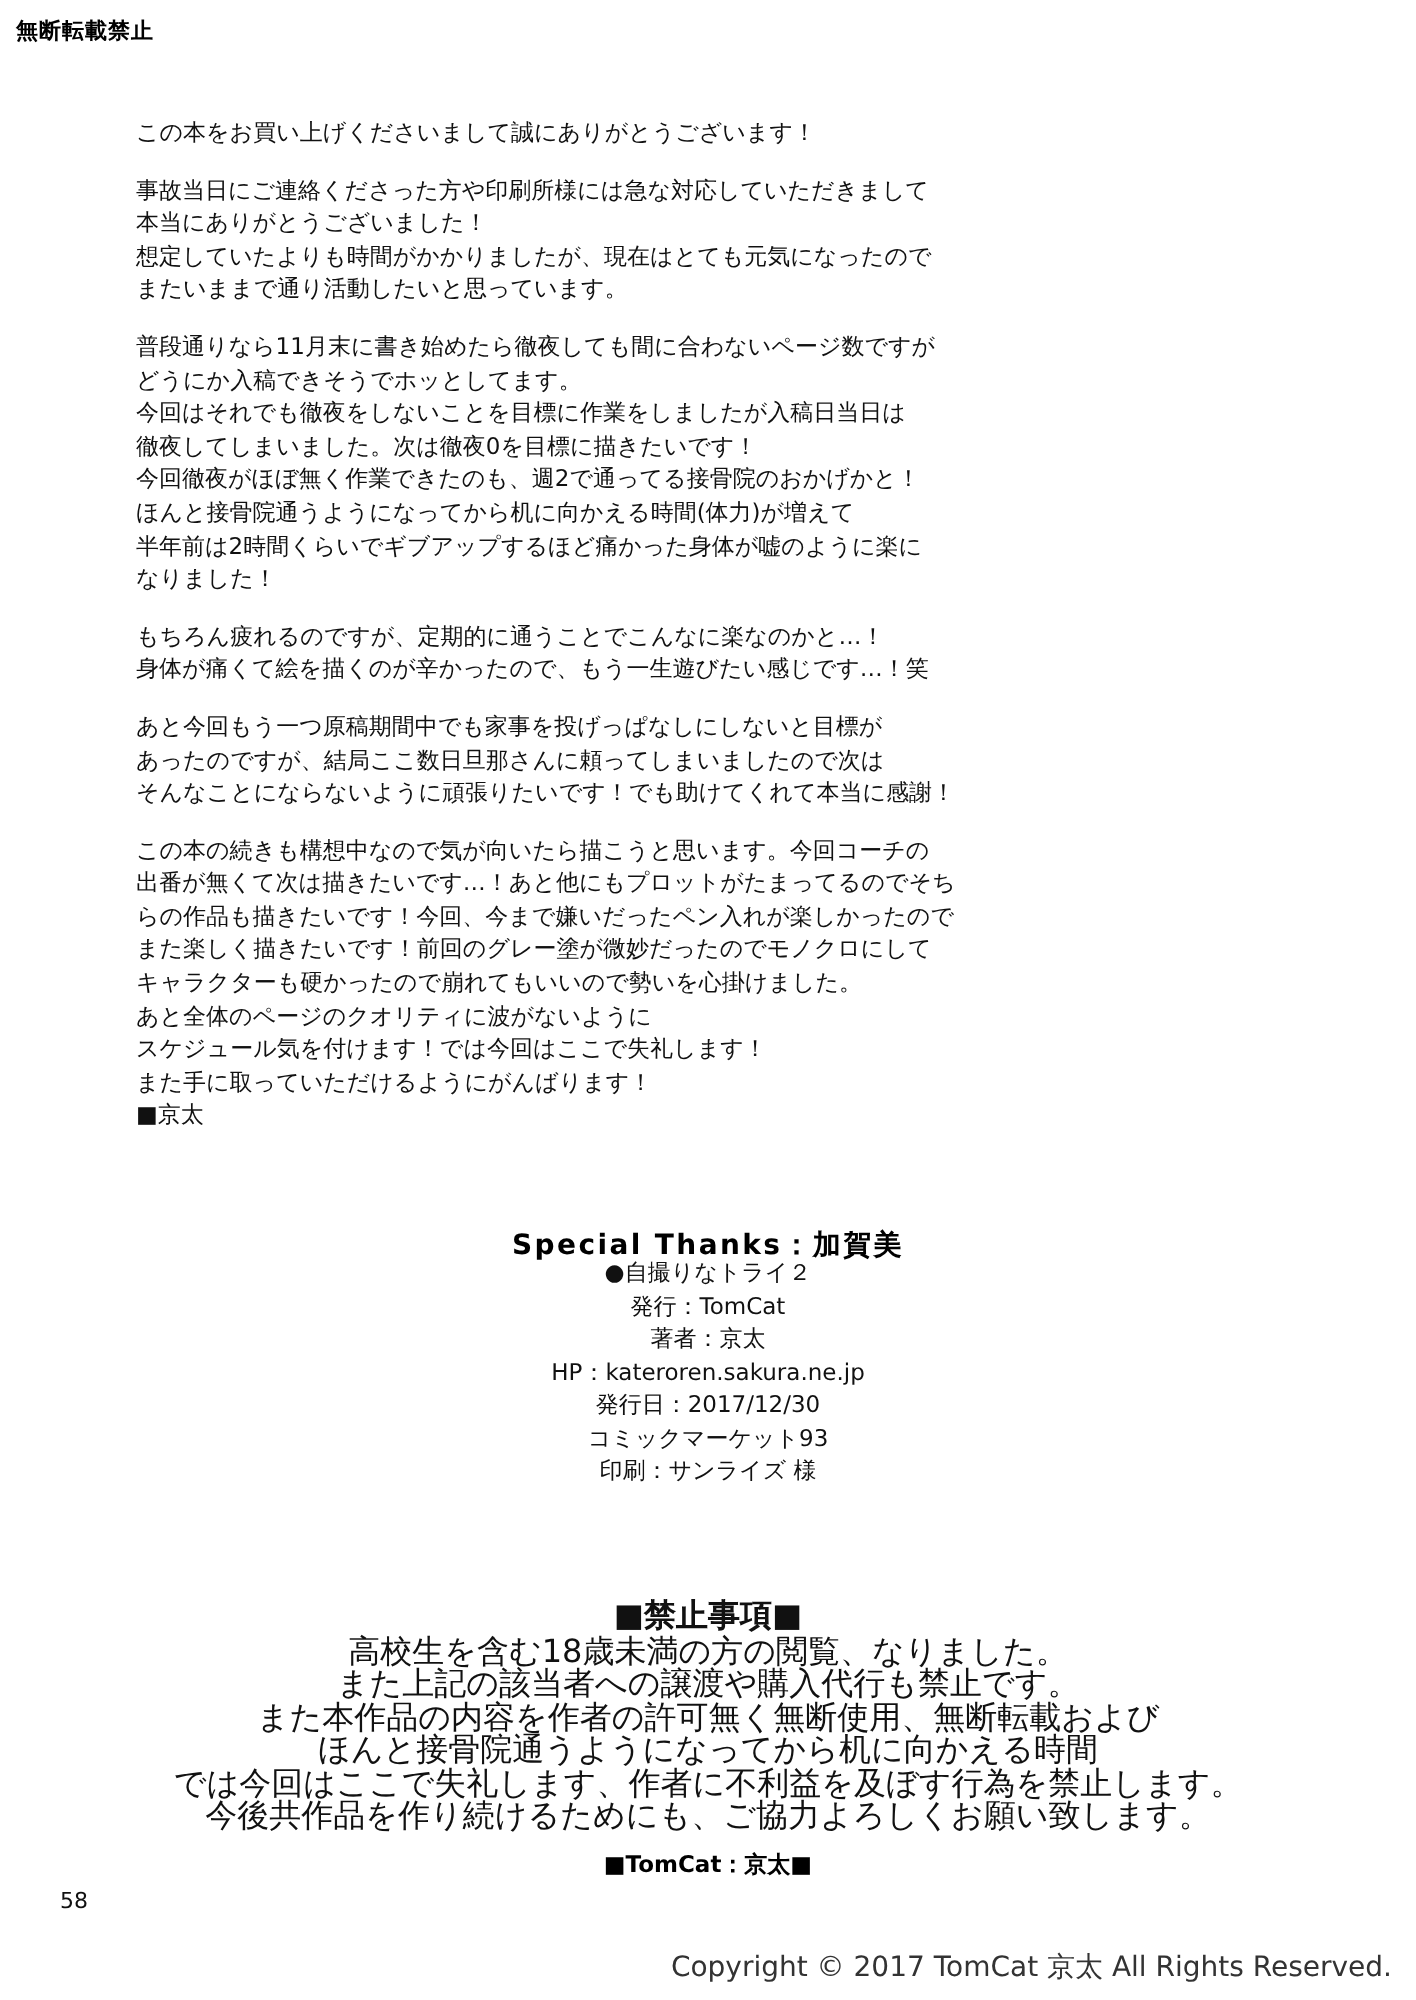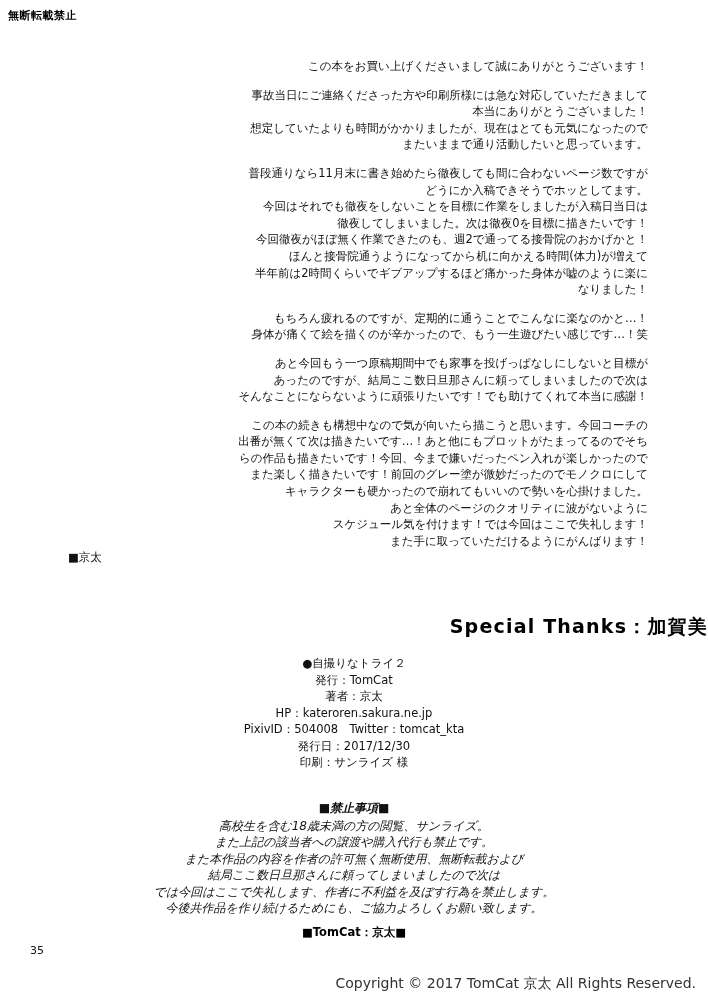--- a/index.html
+++ b/index.html
@@ -35,62 +35,60 @@
     left: 68px;
     top: 58px;
     width: 580px;
     font-size: 11.5px;
     line-height: 16.6px;
     color: #111;
   }
   .para {
     margin: 0 0 12px 0;
     white-space: pre-line;
-    text-align: right;
   }
   .para.tight {
     margin-bottom: 0;
   }
   .sign {
     margin: 0;
   }
   .special-thanks {
     position: absolute;
     left: 0;
     right: 0;
     top: 614px;
-    text-align: right;
-    font-size: 19px;
+    text-align: center;
+    font-size: 14px;
     font-weight: bold;
     letter-spacing: 1.2px;
     color: #000;
   }
   .colophon {
     position: absolute;
     left: 0;
     right: 0;
-    top: 655px;
+    top: 628px;
     text-align: center;
     font-size: 11.5px;
     line-height: 16.5px;
     color: #111;
   }
   .colophon div {
     white-space: pre;
   }
   .rules {
     position: absolute;
     left: 0;
     right: 0;
     top: 800px;
     text-align: center;
-    font-size: 12px;
+    font-size: 16px;
     line-height: 16.5px;
     color: #111;
-    font-style: italic;
   }
   .rules .head {
     font-weight: bold;
     margin-bottom: 1px;
   }
   .footer-mark {
     position: absolute;
     left: 0;
     right: 0;
     top: 925px;
@@ -151,34 +149,34 @@
     <p class="sign">■京太</p>
   </div>
 
   <div class="special-thanks">Special Thanks：加賀美</div>
 
   <div class="colophon">
     <div>●自撮りなトライ２</div>
     <div>発行：TomCat</div>
     <div>著者：京太</div>
     <div>HP：kateroren.sakura.ne.jp</div>
-    <div>PixivID：504008　Twitter：tomcat_kta</div>
     <div>発行日：2017/12/30</div>
+    <div>コミックマーケット93</div>
     <div>印刷：サンライズ 様</div>
   </div>
 
   <div class="rules">
     <div class="head">■禁止事項■</div>
-    <div>高校生を含む18歳未満の方の閲覧、サンライズ。</div>
+    <div>高校生を含む18歳未満の方の閲覧、なりました。</div>
     <div>また上記の該当者への譲渡や購入代行も禁止です。</div>
     <div>また本作品の内容を作者の許可無く無断使用、無断転載および</div>
-    <div>結局ここ数日旦那さんに頼ってしまいましたので次は</div>
+    <div>ほんと接骨院通うようになってから机に向かえる時間</div>
     <div>では今回はここで失礼します、作者に不利益を及ぼす行為を禁止します。</div>
     <div>今後共作品を作り続けるためにも、ご協力よろしくお願い致します。</div>
   </div>
 
   <div class="footer-mark">■TomCat：京太■</div>
 
-  <div class="page-number">35</div>
+  <div class="page-number">58</div>
 
   <div class="copyright">Copyright © 2017 TomCat 京太 All Rights Reserved.</div>
 
 </div>
 
 </body></html>

